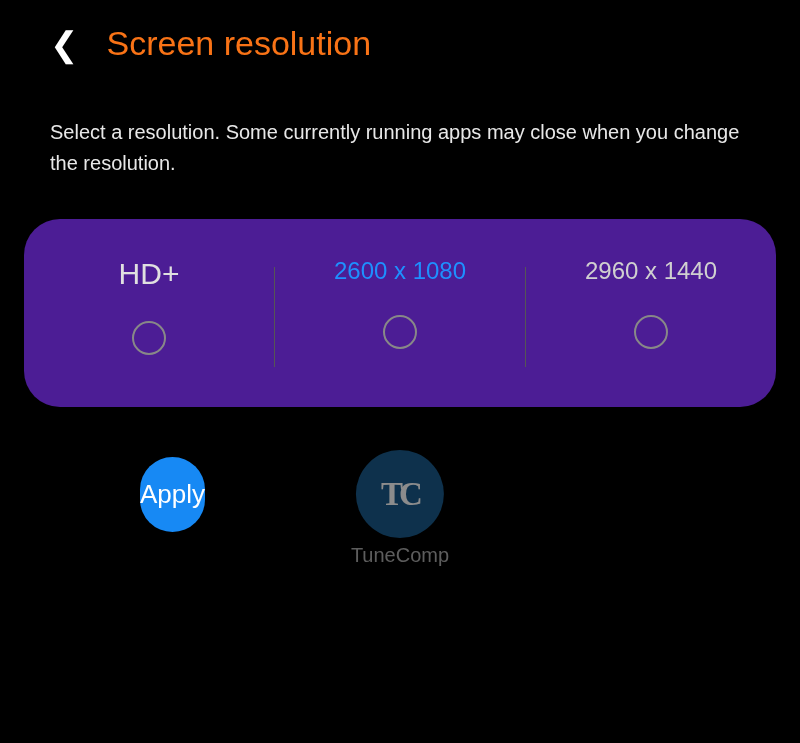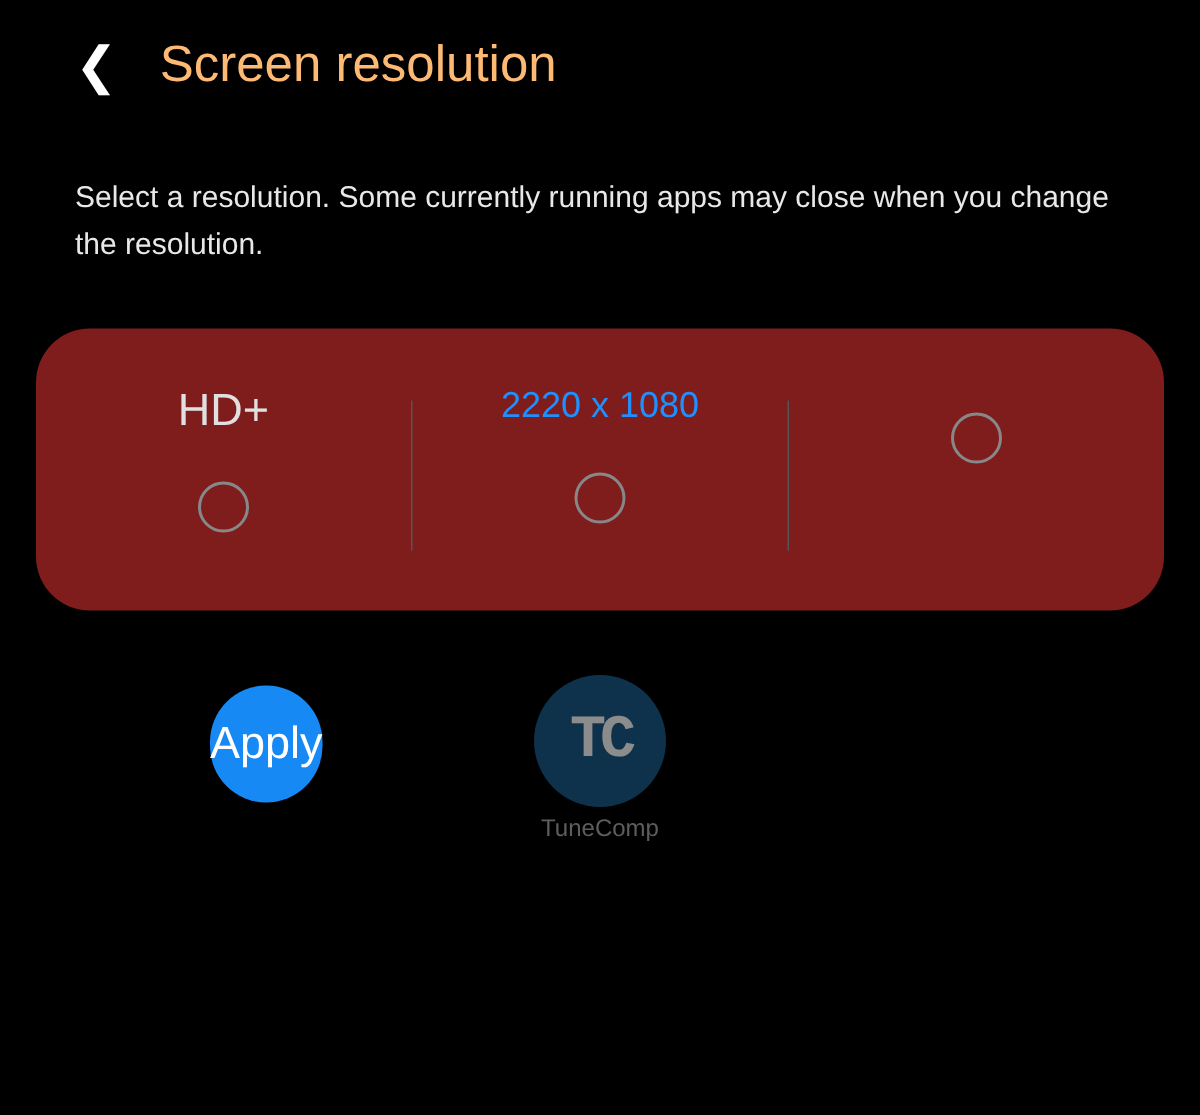--- a/index.html
+++ b/index.html
@@ -28,34 +28,34 @@
     .back-chevron {
       font-size: 34px;
       color: #ffffff;
       cursor: pointer;
       font-weight: 300;
       line-height: 1;
     }
     
     .page-title {
       font-size: 34px;
-      color: #fdba74;
+      color: #f97316;
       font-weight: 400;
     }
     
     .description {
       padding: 30px 50px 40px 50px;
       font-size: 20px;
       line-height: 1.55;
       color: #e8e8e8;
     }
     
     .options-panel {
       margin: 0 24px;
-      background: #7f1d1d;
+      background: #4c1d95;
       border-radius: 36px;
       display: flex;
       padding: 30px 0 40px 0;
       position: relative;
     }
     
     .option {
       flex: 1;
       display: flex;
       flex-direction: column;
@@ -97,21 +97,21 @@
       margin-top: 18px;
     }
     
     .apply-button {
       margin: 50px 140px 0 140px;
       background: #1789f4;
       border: none;
       border-radius: 40px;
       padding: 22px 0;
       text-align: center;
-      font-size: 30px;
+      font-size: 26px;
       color: #ffffff;
       cursor: pointer;
       font-family: 'Comic Sans MS', cursive, sans-serif;
     }
     
     .watermark {
       position: absolute;
       top: 450px;
       left: 50%;
       transform: translateX(-50%);
@@ -123,30 +123,30 @@
     }
     
     .watermark-circle {
       width: 88px;
       height: 88px;
       background: #1a5a8a;
       border-radius: 50%;
       display: flex;
       align-items: center;
       justify-content: center;
-      font-size: 40px;
+      font-size: 33px;
       font-weight: bold;
       color: #ffffff;
       letter-spacing: -4px;
-      font-family: Liberation Mono, monospace;
+      font-family: Liberation Serif, serif;
     }
     
     .watermark-text {
       margin-top: 6px;
-      font-size: 16px;
+      font-size: 20px;
       color: #aaaaaa;
       font-family: Arial, sans-serif;
     }
   </style>
 </head>
 <body>
 
 
 
 <div class="header">
@@ -156,25 +156,26 @@
 
 <div class="description">Select a resolution. Some currently running apps may close when you change the resolution.</div>
 
 <div class="options-panel">
   <div class="option">
     <div class="option-label">HD+</div>
     <div class="radio-circle"></div>
   </div>
   <div class="divider"></div>
   <div class="option selected">
-    <div class="option-detail">2220 x 1080</div>
+    <div class="option-detail">2600 x 1080</div>
     <div class="radio-circle"></div>
   </div>
   <div class="divider"></div>
   <div class="option">
+    <div class="option-detail">2960 x 1440</div>
     <div class="radio-circle"></div>
   </div>
 </div>
 
 <div class="watermark">
   <div class="watermark-circle">TC</div>
   <div class="watermark-text">TuneComp</div>
 </div>
 
 <button class="apply-button">Apply</button>

